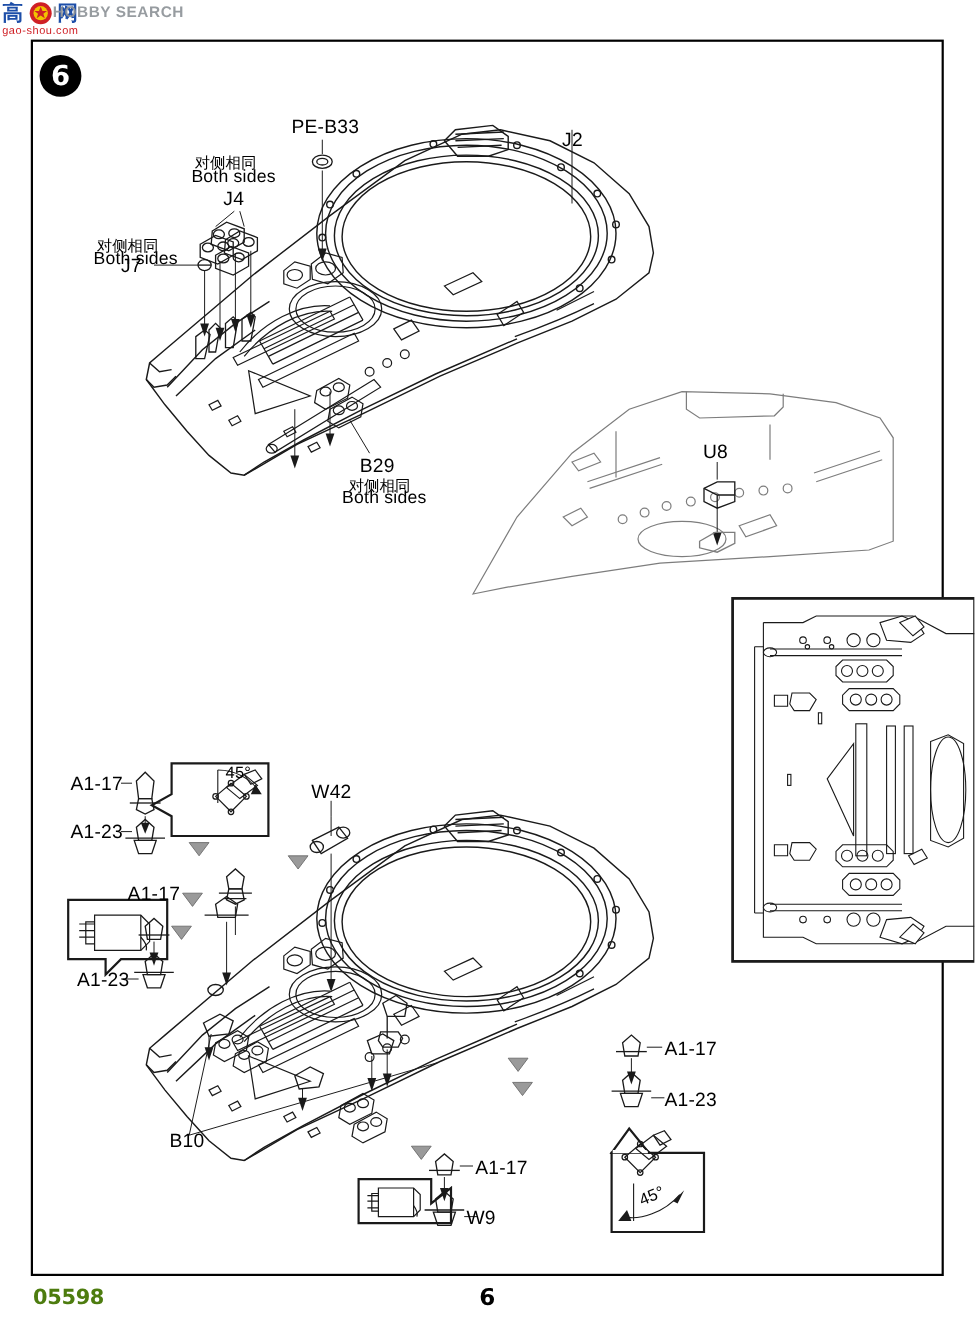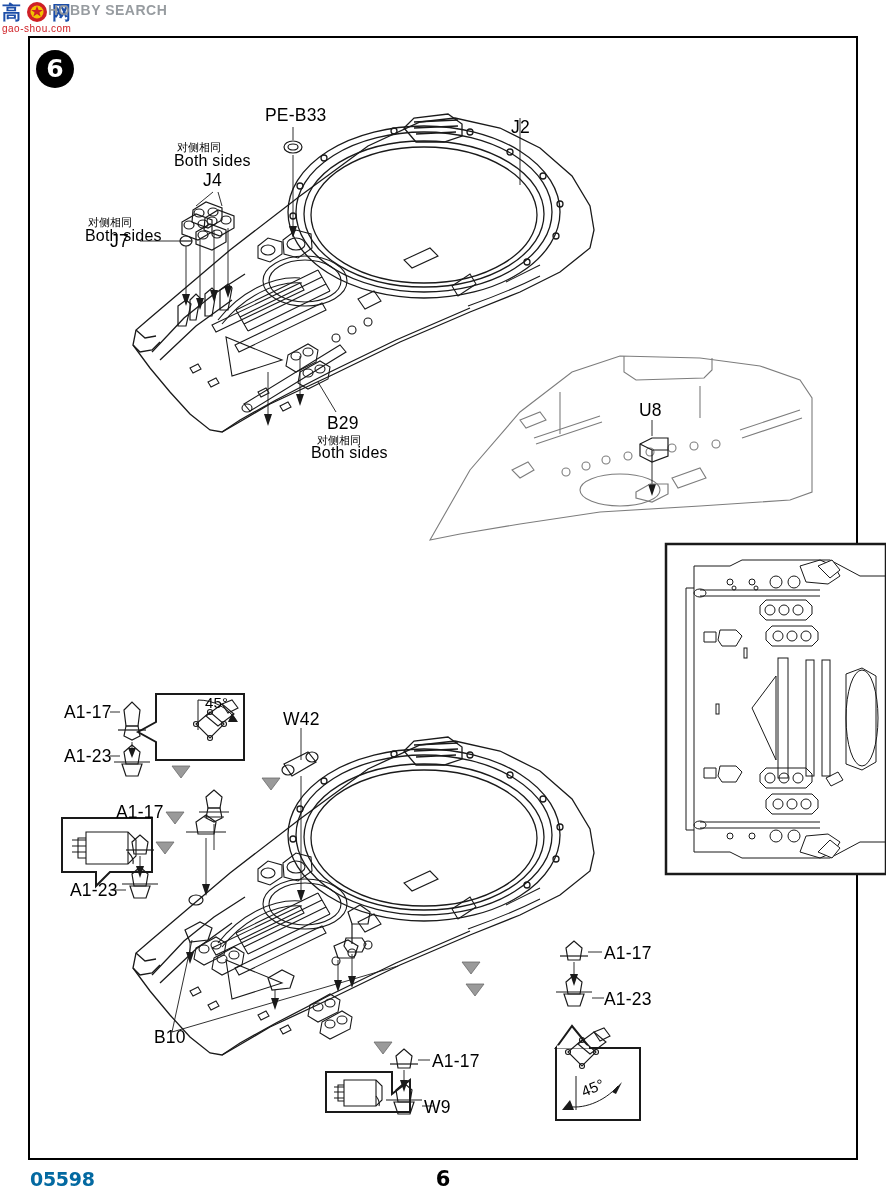--- a/index.html
+++ b/index.html
@@ -68,21 +68,21 @@
     left: 28px; top: 1168px;
     width: 830px;
     height: 28px;
   }
   #kit-number {
     position: absolute;
     left: 2px; top: 0;
     font-family: "DejaVu Sans", sans-serif;
     font-weight: bold;
     font-size: 19px;
-    color: #0369a1;
+    color: #4d7c0f;
     letter-spacing: -0.3px;
   }
   #page-number {
     position: absolute;
     left: 0; top: -1px;
     width: 830px;
     text-align: center;
     font-family: "DejaVu Sans", sans-serif;
     font-weight: bold;
     font-size: 21px;
@@ -111,21 +111,21 @@
     font-family: "Liberation Sans", sans-serif;
     font-size: 16px;
     color: #000;
     white-space: nowrap;
     z-index: 25;
     letter-spacing: .2px;
   }
   .lbl.big { font-size: 17.5px; }
   .lbl.cn {
     font-family: "DejaVu Sans", sans-serif;
-    font-size: 11px;
+    font-size: 14px;
     letter-spacing: 0;
   }
   .lbl.sm { font-size: 14px; }
 
   
   #art {
     position: absolute;
     left: 0; top: 0;
     width: 886px; height: 1200px;
     z-index: 10;

